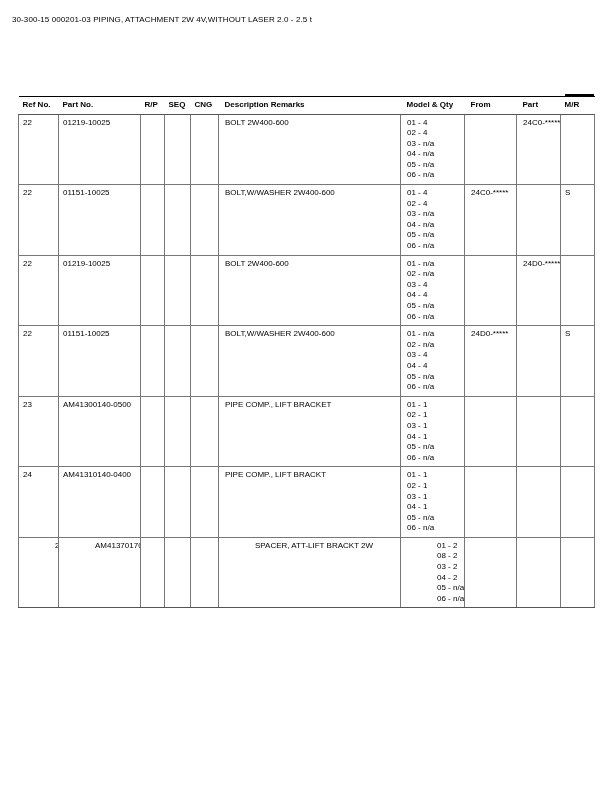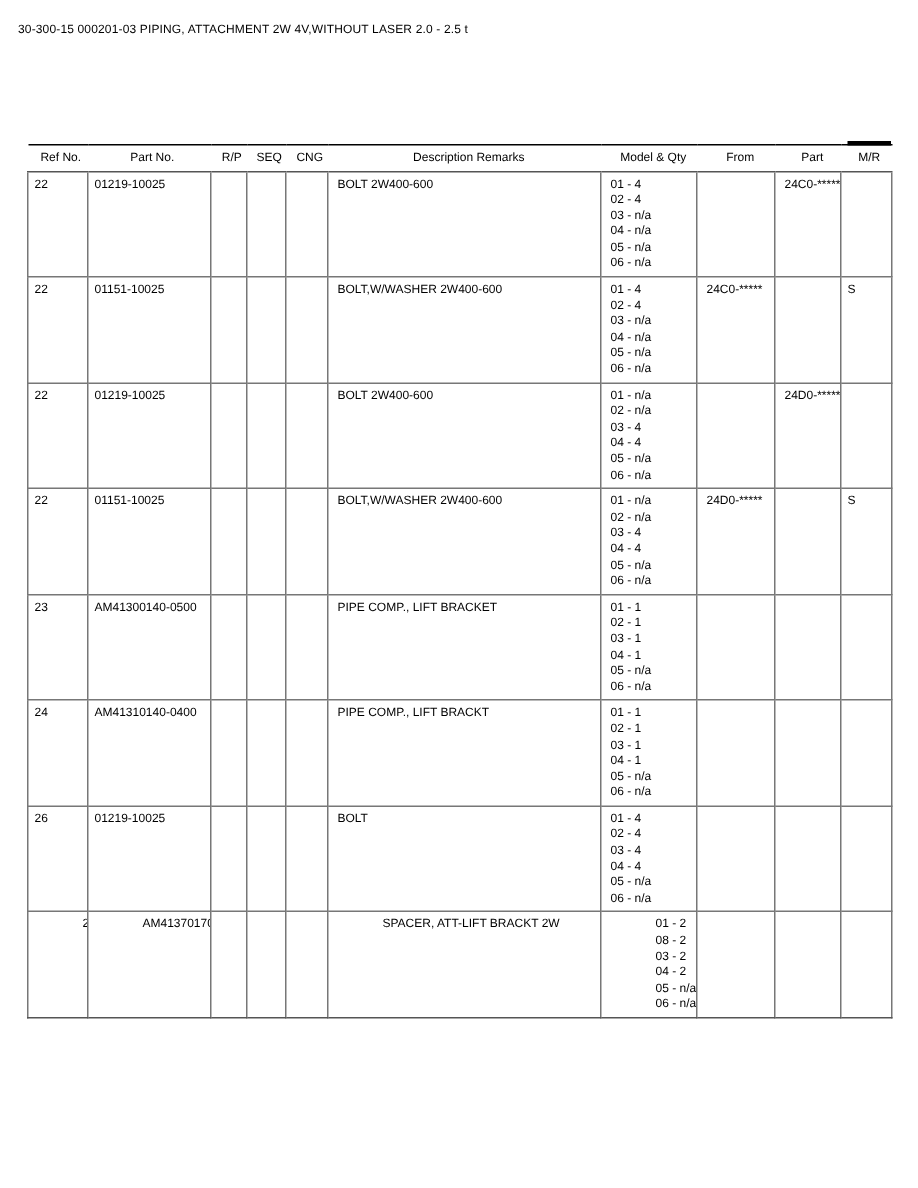--- a/index.html
+++ b/index.html
@@ -28,22 +28,22 @@
   col.c-cng  { width:28px; }
   col.c-desc { width:182px; }
   col.c-qty  { width:64px; }
   col.c-from { width:52px; }
   col.c-upto { width:44px; }
   col.c-mr   { width:34px; }
 
   thead th {
     border-top:1.5px solid #000;
     border-bottom:1px solid #555;
-    font-size:8px; font-weight:normal;
-    text-align:center; vertical-align:bottom;
+    font-size:8px; font-weight:bold;
+    text-align:left; vertical-align:bottom;
     padding:3px 0 3px 4px; white-space:nowrap;
   }
   thead th.pad6 { padding-left:6px; }
 
   tbody td {
     border:0.8px solid #777;
     border-top:none;
     vertical-align:top;
     padding:3px 2px 3px 4px;
     height:70px;
@@ -205,39 +205,20 @@
             <div class="qty-line">03 - 1</div>
             <div class="qty-line">04 - 1</div>
             <div class="qty-line">05 - n/a</div>
             <div class="qty-line">06 - n/a</div>
           </td>
       <td class="pad6"></td>
       <td class="pad6"></td>
       <td></td>
     </tr>
         <tr>
-      <td>26</td>
-      <td>01219-10025</td>
-      <td></td>
-      <td></td>
-      <td></td>
-      <td class="pad6">BOLT</td>
-      <td class="pad6">
-            <div class="qty-line">01 - 4</div>
-            <div class="qty-line">02 - 4</div>
-            <div class="qty-line">03 - 4</div>
-            <div class="qty-line">04 - 4</div>
-            <div class="qty-line">05 - n/a</div>
-            <div class="qty-line">06 - n/a</div>
-          </td>
-      <td class="pad6"></td>
-      <td class="pad6"></td>
-      <td></td>
-    </tr>
-        <tr>
       <td>27</td>
       <td>AM41370170-2100</td>
       <td></td>
       <td></td>
       <td></td>
       <td class="pad6">SPACER, ATT-LIFT BRACKT 2W</td>
       <td class="pad6">
             <div class="qty-line">01 - 2</div>
             <div class="qty-line">08 - 2</div>
             <div class="qty-line">03 - 2</div>

